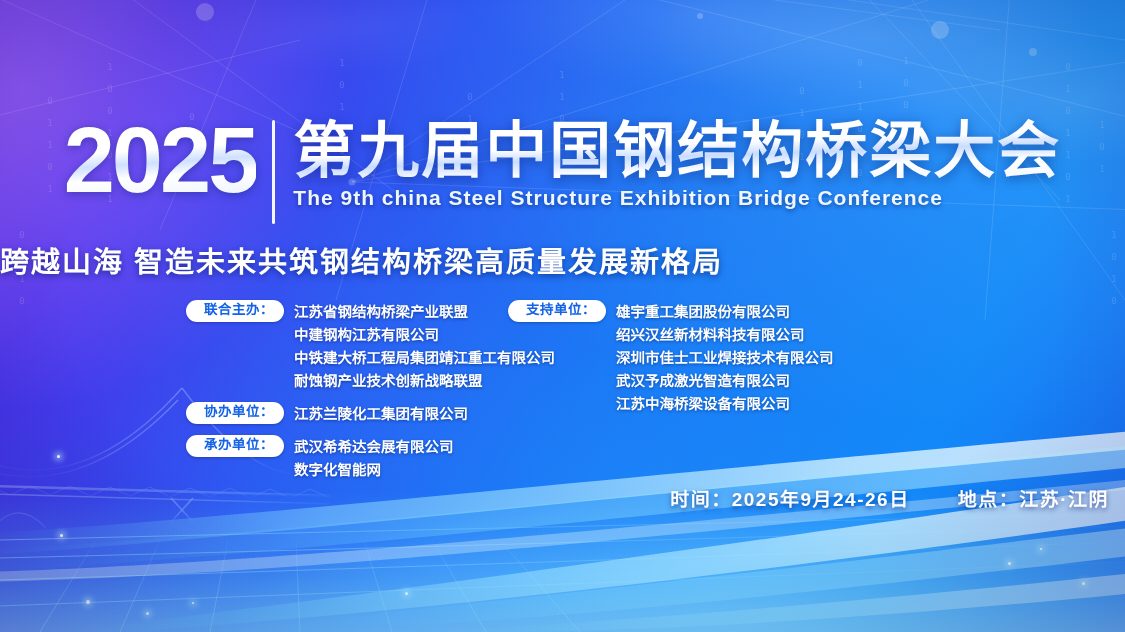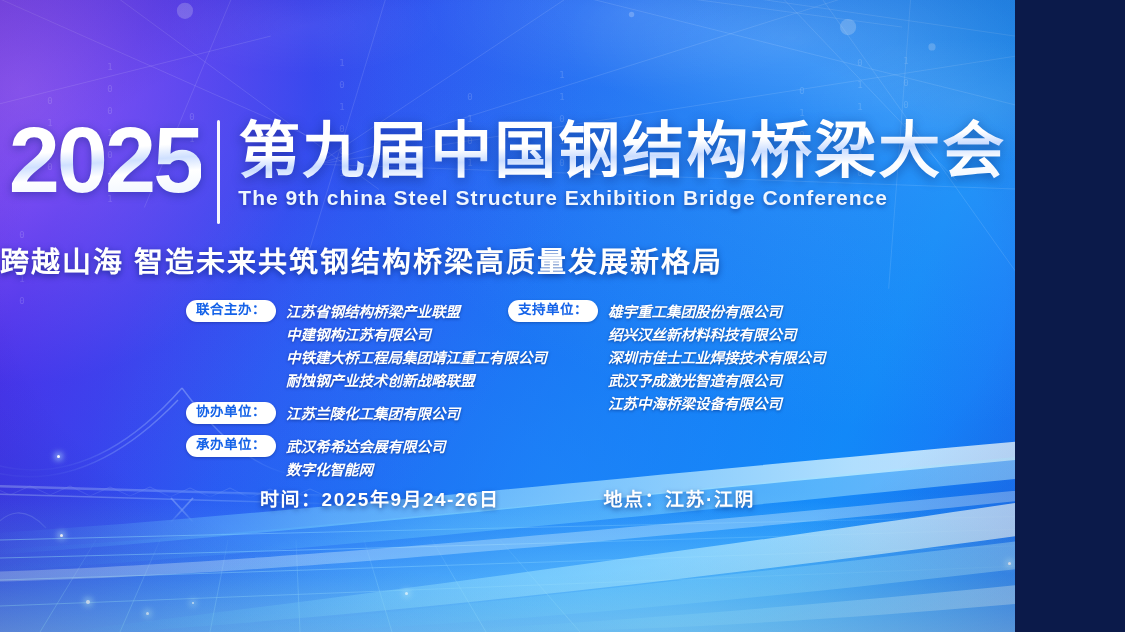--- a/index.html
+++ b/index.html
@@ -2,21 +2,21 @@
 <html lang="zh-CN"><head>
 <meta charset="utf-8">
 <style>
   html, body {
     margin: 0;
     padding: 0;
     background: #0b1a4a;
   }
   #poster {
     position: relative;
-    width: 1015px;
+    width: 1125px;
     height: 632px;
     overflow: hidden;
     font-family: "Liberation Sans", "DejaVu Sans", sans-serif;
     background: linear-gradient(115deg, #7b2ff0 -6%, #4030e8 12%, #2356f0 34%, #1472f2 58%, #0e86f7 80%, #1f6ef5 100%);
   }
 
   
   .bg-layer { position: absolute; inset: 0; pointer-events: none; }
 
   .bg-radial-tl {
@@ -149,47 +149,46 @@
 
   .org-group { display: flex; align-items: flex-start; margin-bottom: 9px; }
   .badge {
     flex: 0 0 auto;
     display: inline-block;
     background: #ffffff;
     color: #1462e8;
     font-size: 13.5px;
     font-weight: bold;
     letter-spacing: 0.5px;
-    padding: 2px 10px 3px 10px;
+    padding: 2px 10px 3px 18px;
     border-radius: 11px;
     line-height: 1.25;
     white-space: nowrap;
     box-shadow: 0 1px 3px rgba(3,25,90,0.35);
   }
   .org-lines { margin-left: 10px; padding-top: 1px; }
   .org-line {
     font-size: 14.5px;
     font-weight: bold;
     color: #ffffff;
     line-height: 23px;
     white-space: nowrap;
     text-shadow: 0 1px 3px rgba(4,28,100,0.55);
-    font-style: italic;
   }
   .col-right .org-line { line-height: 23px; }
   .col-right .org-line.indented { padding-left: 6px; }
 
   
   .meta {
     position: absolute;
-    left: 0; right: 0;
+    left: 0; right: 16px;
     top: 484px;
     display: flex;
-    justify-content: center;
-    gap: 104px;
+    justify-content: flex-end;
+    gap: 48px;
     font-size: 19px;
     font-weight: bold;
     letter-spacing: 1.5px;
     color: #ffffff;
     text-shadow: 0 2px 5px rgba(4,30,110,0.60);
   }
 </style>
 </head>
 <body>
 

